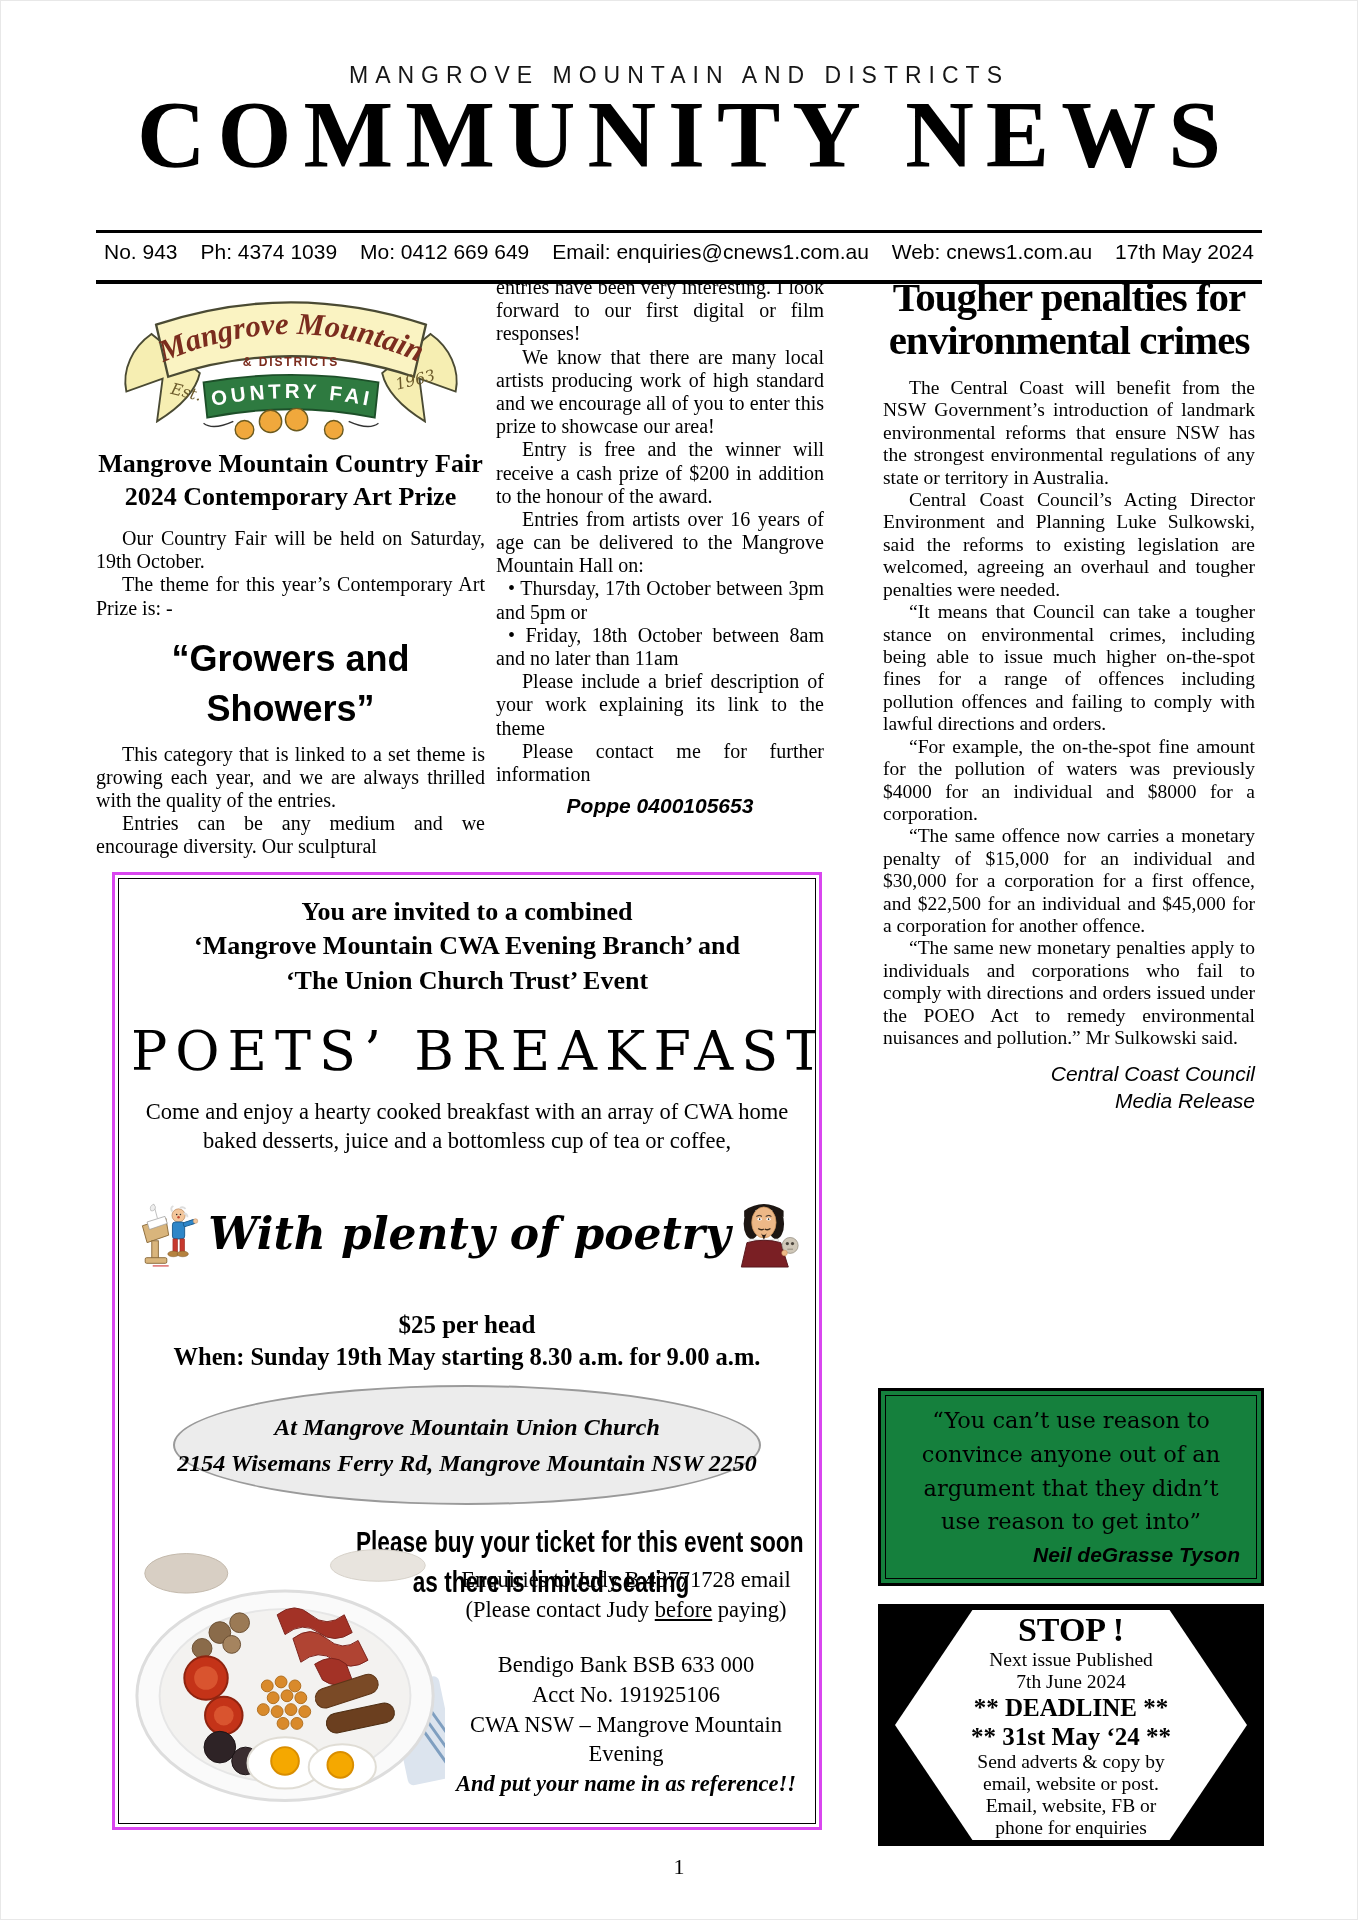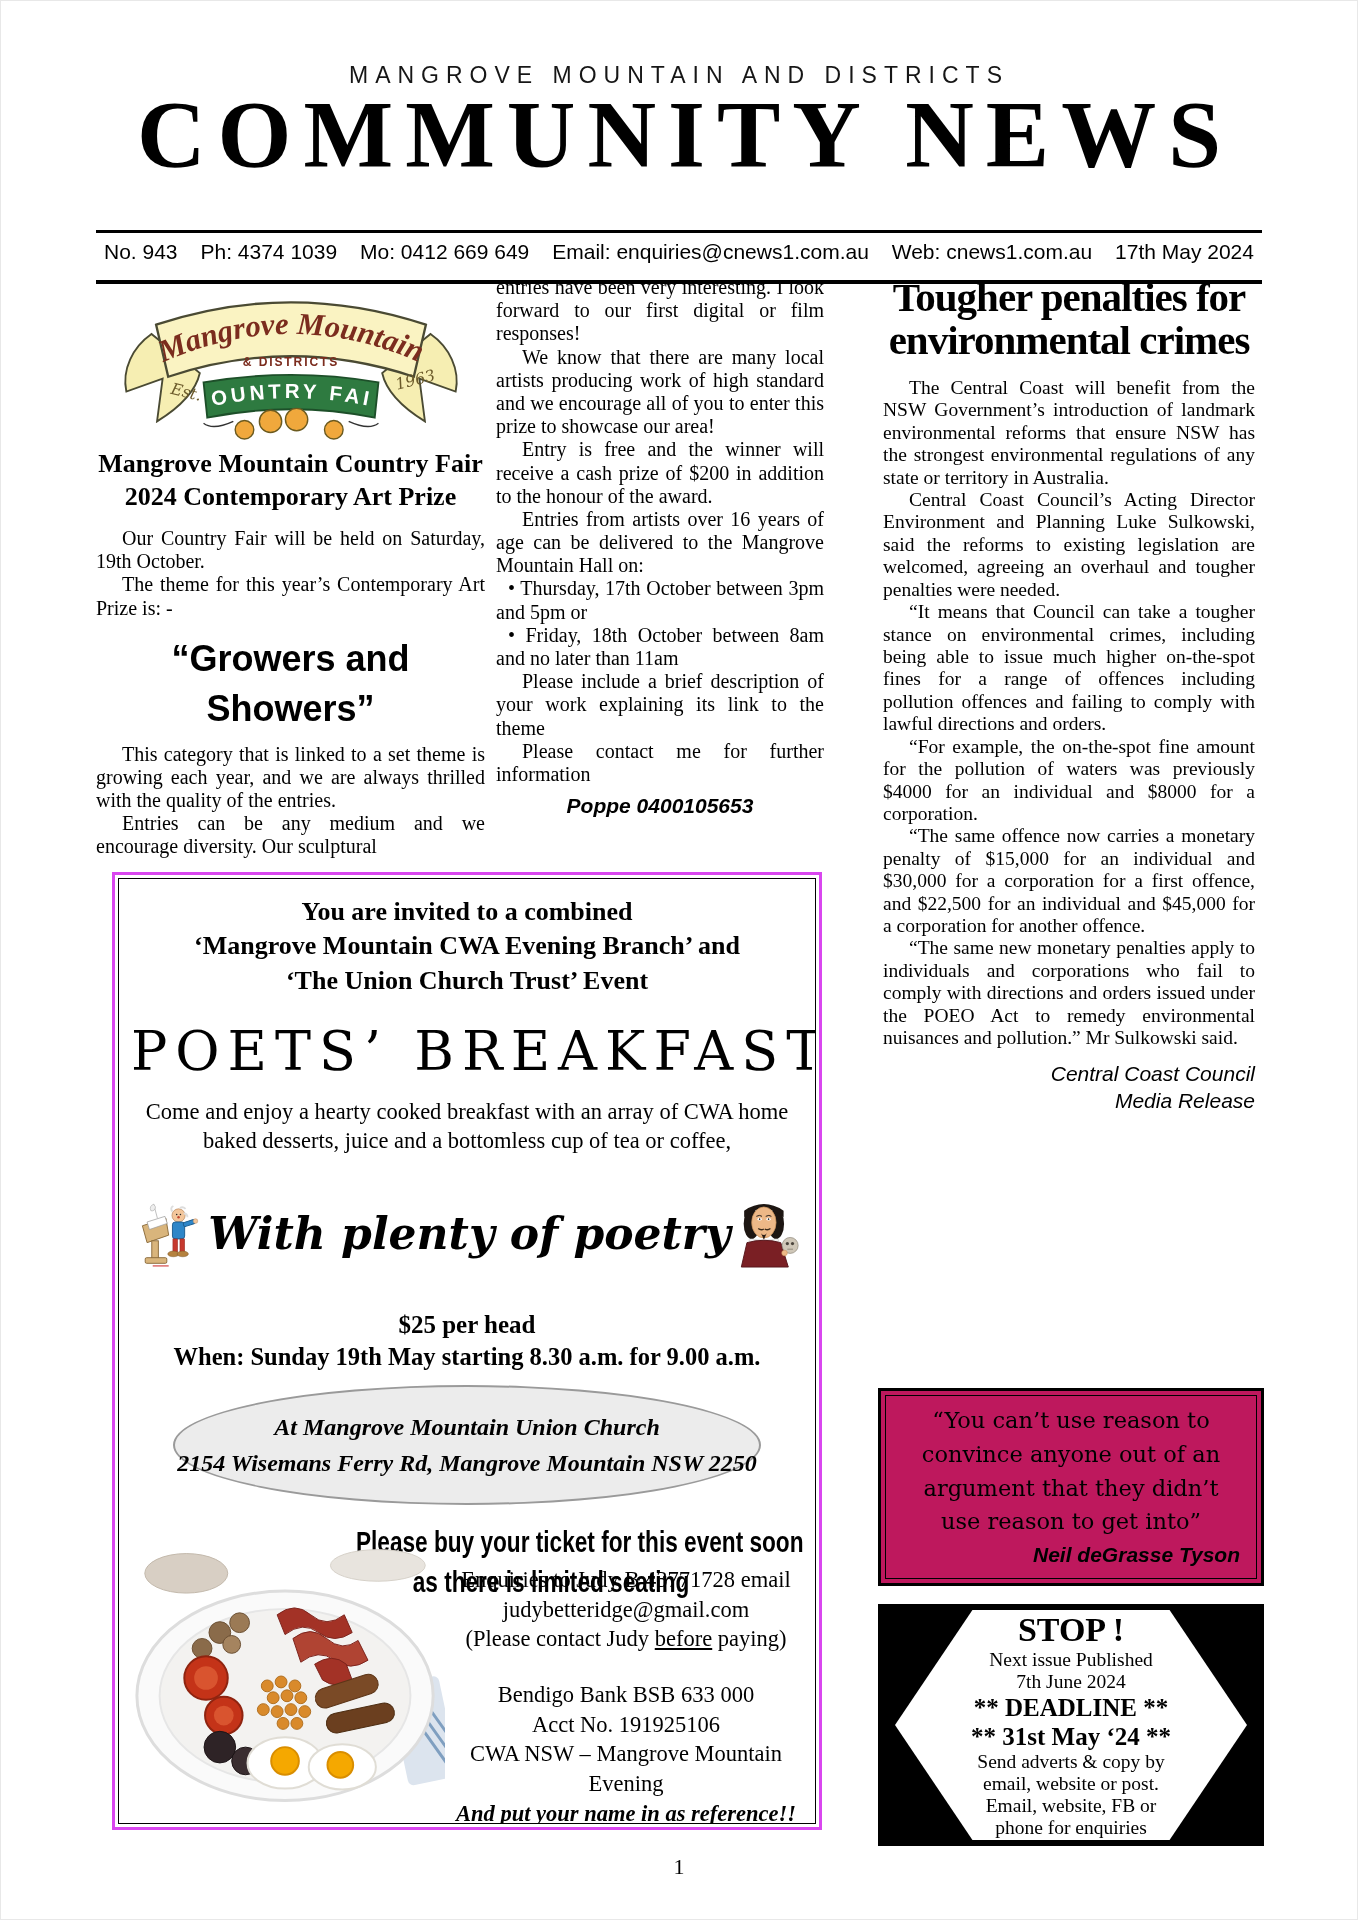--- a/index.html
+++ b/index.html
@@ -74,21 +74,21 @@
   }
   .bottom-row { position:absolute; left:8px; right:10px; bottom:8px; height:268px; display:flex; align-items:flex-start; }
   .photo-wrap { width:320px; flex:0 0 320px; }
   .pay-col { flex:1; font-size:22.5px; line-height:1.32; text-align:center; padding-top:18px; }
   .pay-gap { height:26px; }
   .u { text-decoration:underline; }
   .ref-line { font-weight:bold; font-style:italic; }
   
   .quote-box {
     position:absolute; left:878px; top:1388px; width:386px; height:198px;
-    border:3px solid #000; padding:4px; box-sizing:border-box; background:#be185d;
+    border:3px solid #000; padding:4px; box-sizing:border-box; background:#15803d;
   }
   .quote-inner {
     border:1px solid #000; height:100%; box-sizing:border-box; text-align:center;
     font-family:"DejaVu Serif", serif; font-size:22.5px; line-height:1.5; padding:8px 16px 2px;
   }
   .quote-attr { font-family:"Liberation Sans", sans-serif; font-style:italic; font-weight:bold; font-size:21px; text-align:right; margin-top:0; }
   
   .stop-box {
     position:absolute; left:878px; top:1604px; width:386px; height:242px; background:#000;
     display:flex; align-items:center; justify-content:center;
@@ -288,21 +288,20 @@
             <circle cx="92" cy="202" r="16" fill="#2e2326" stroke="#1c1416"></circle>
             <circle cx="118" cy="216" r="14" fill="#3a2d30" stroke="#1c1416"></circle>
             <ellipse cx="158" cy="218" rx="38" ry="26" fill="#ffffff" stroke="#e0ddd5" stroke-width="2"></ellipse>
             <circle cx="158" cy="216" r="14" fill="#f5a800" stroke="#d98e00" stroke-width="2"></circle>
             <ellipse cx="216" cy="222" rx="34" ry="23" fill="#ffffff" stroke="#e0ddd5" stroke-width="2"></ellipse>
             <circle cx="214" cy="220" r="13" fill="#f5a800" stroke="#d98e00" stroke-width="2"></circle>
           </svg>
         </div>
         <div class="pay-col">
           <div>Enquiries to Judy B 43771728  email</div>
-          <div>judybetteridge@gmail.com</div>
           <div><span>(Please contact Judy </span><span class="u">before</span><span> paying)</span></div>
           <div class="pay-gap"></div>
           <div>Bendigo Bank BSB 633 000</div>
           <div>Acct No. 191925106</div>
           <div>CWA NSW – Mangrove Mountain Evening</div>
           <div class="ref-line">And put your name in as reference!!</div>
         </div>
       </div>
     </div>
   </div>

